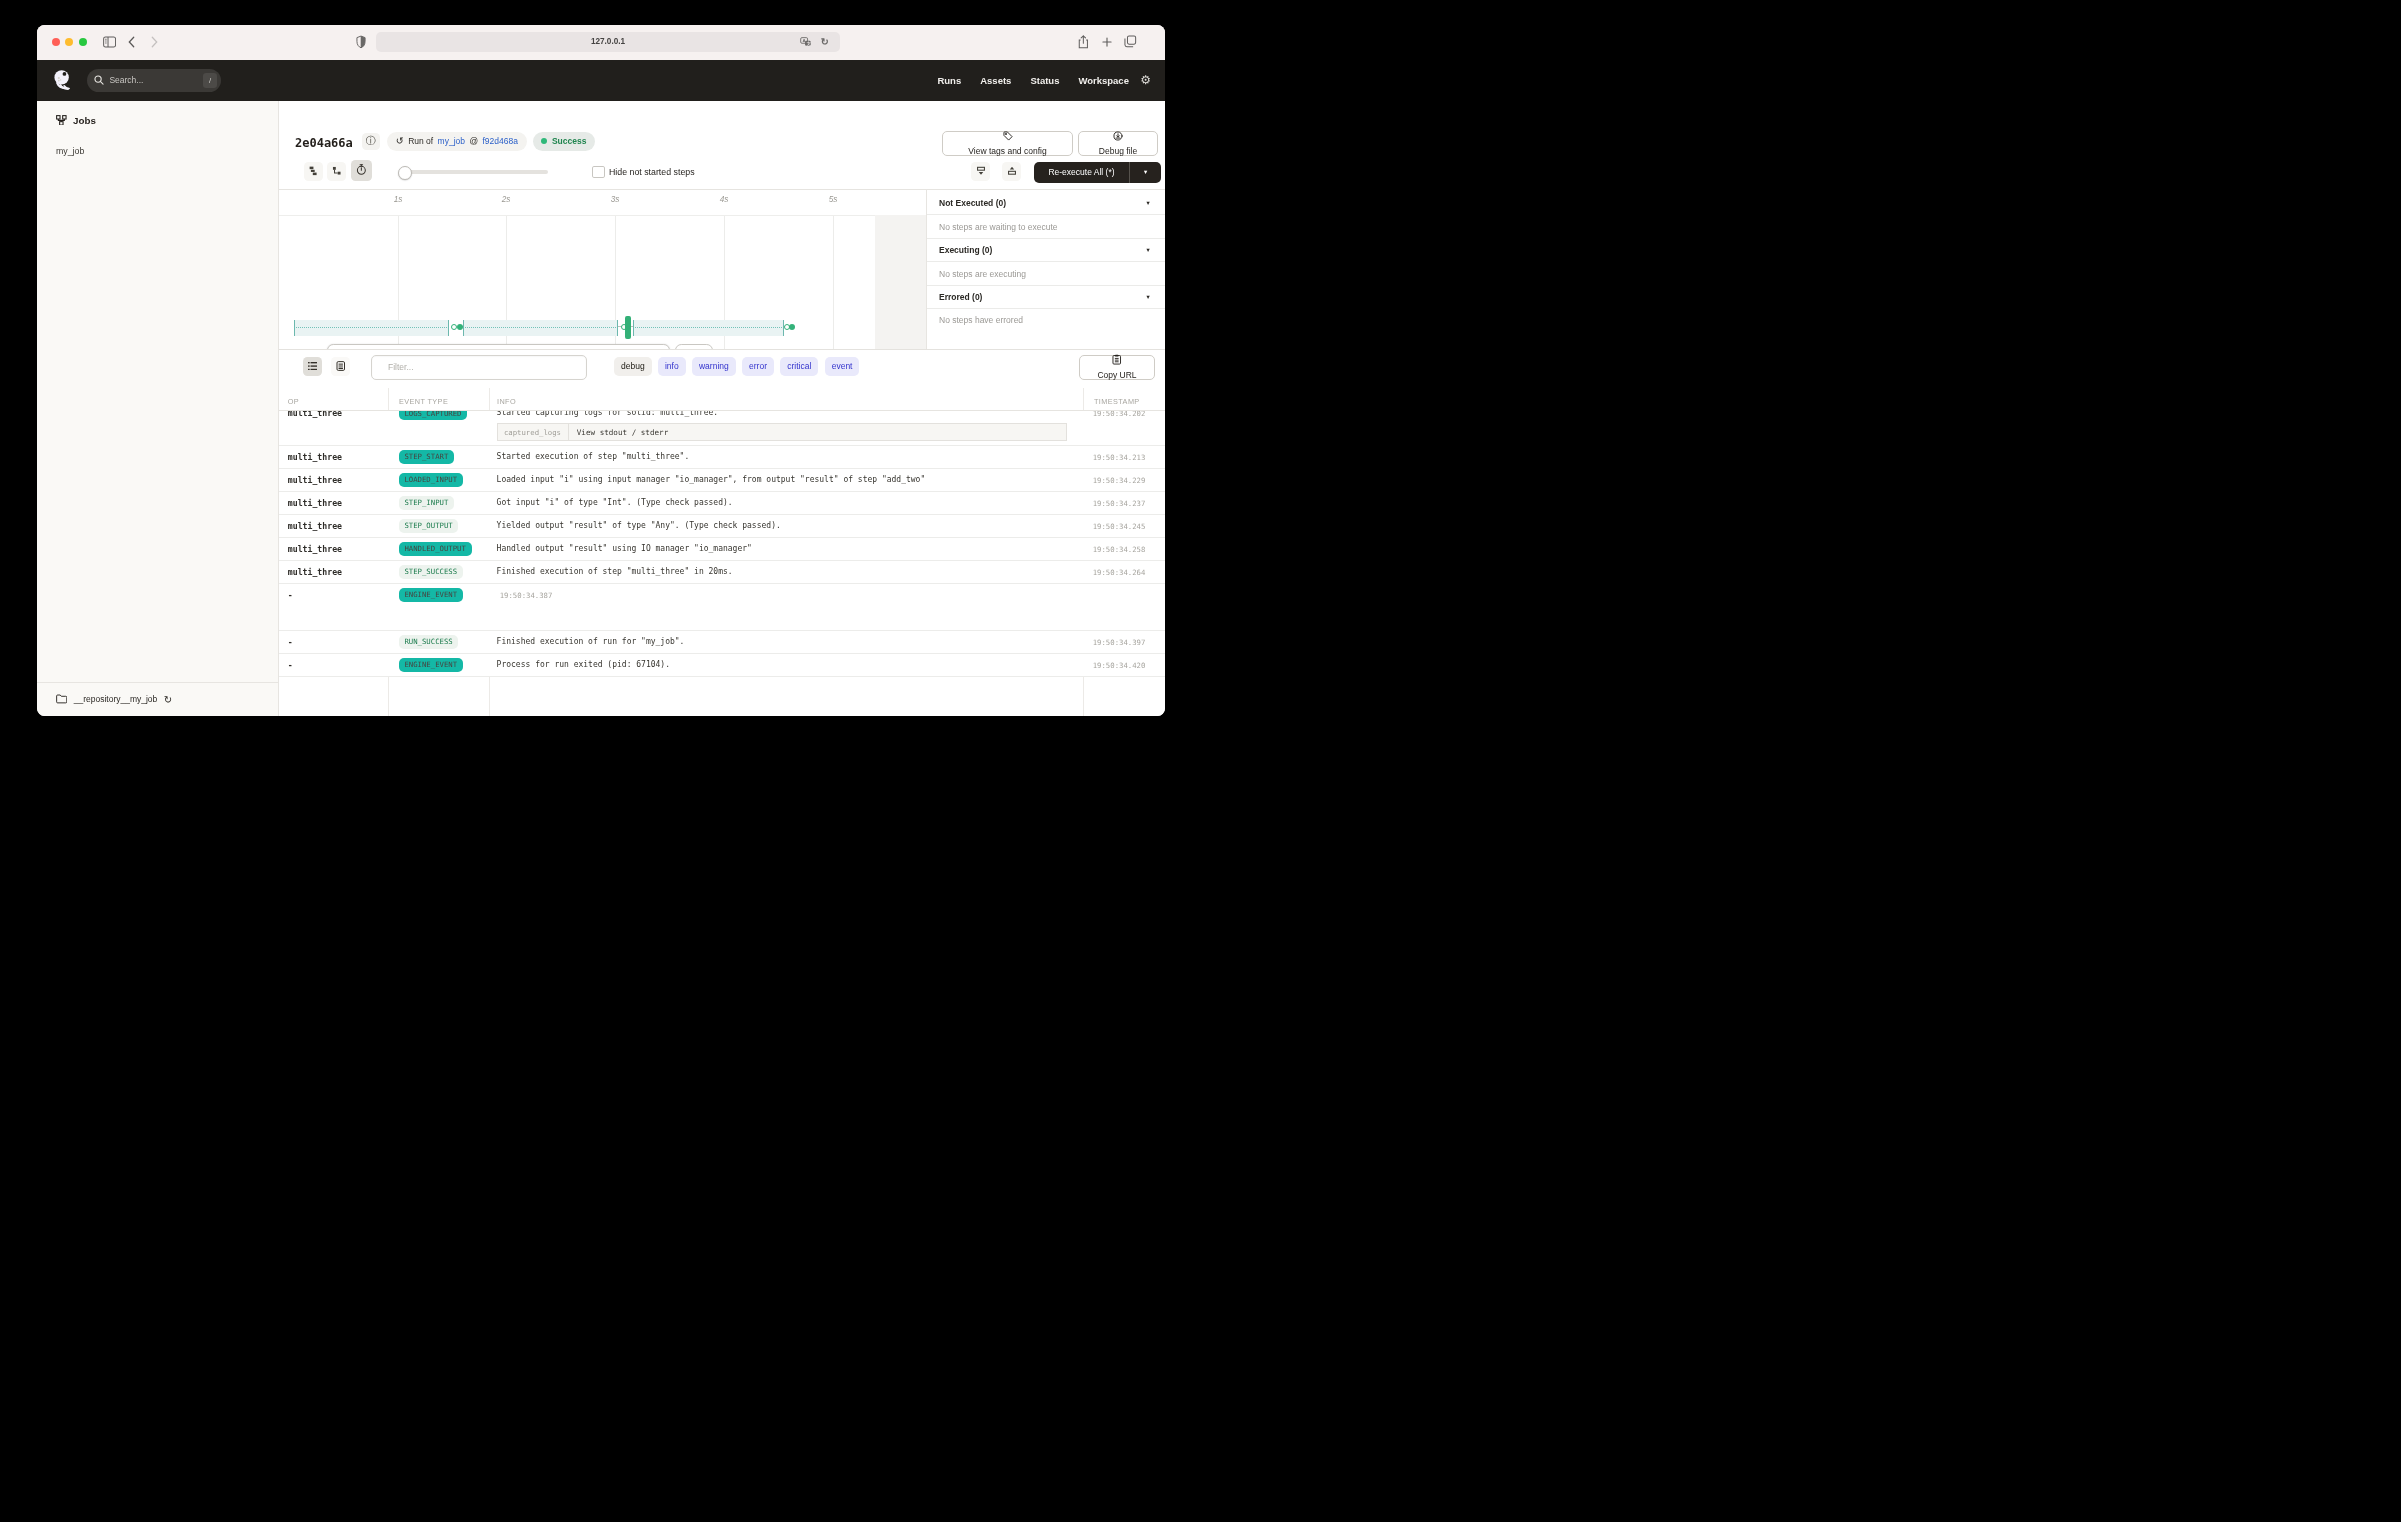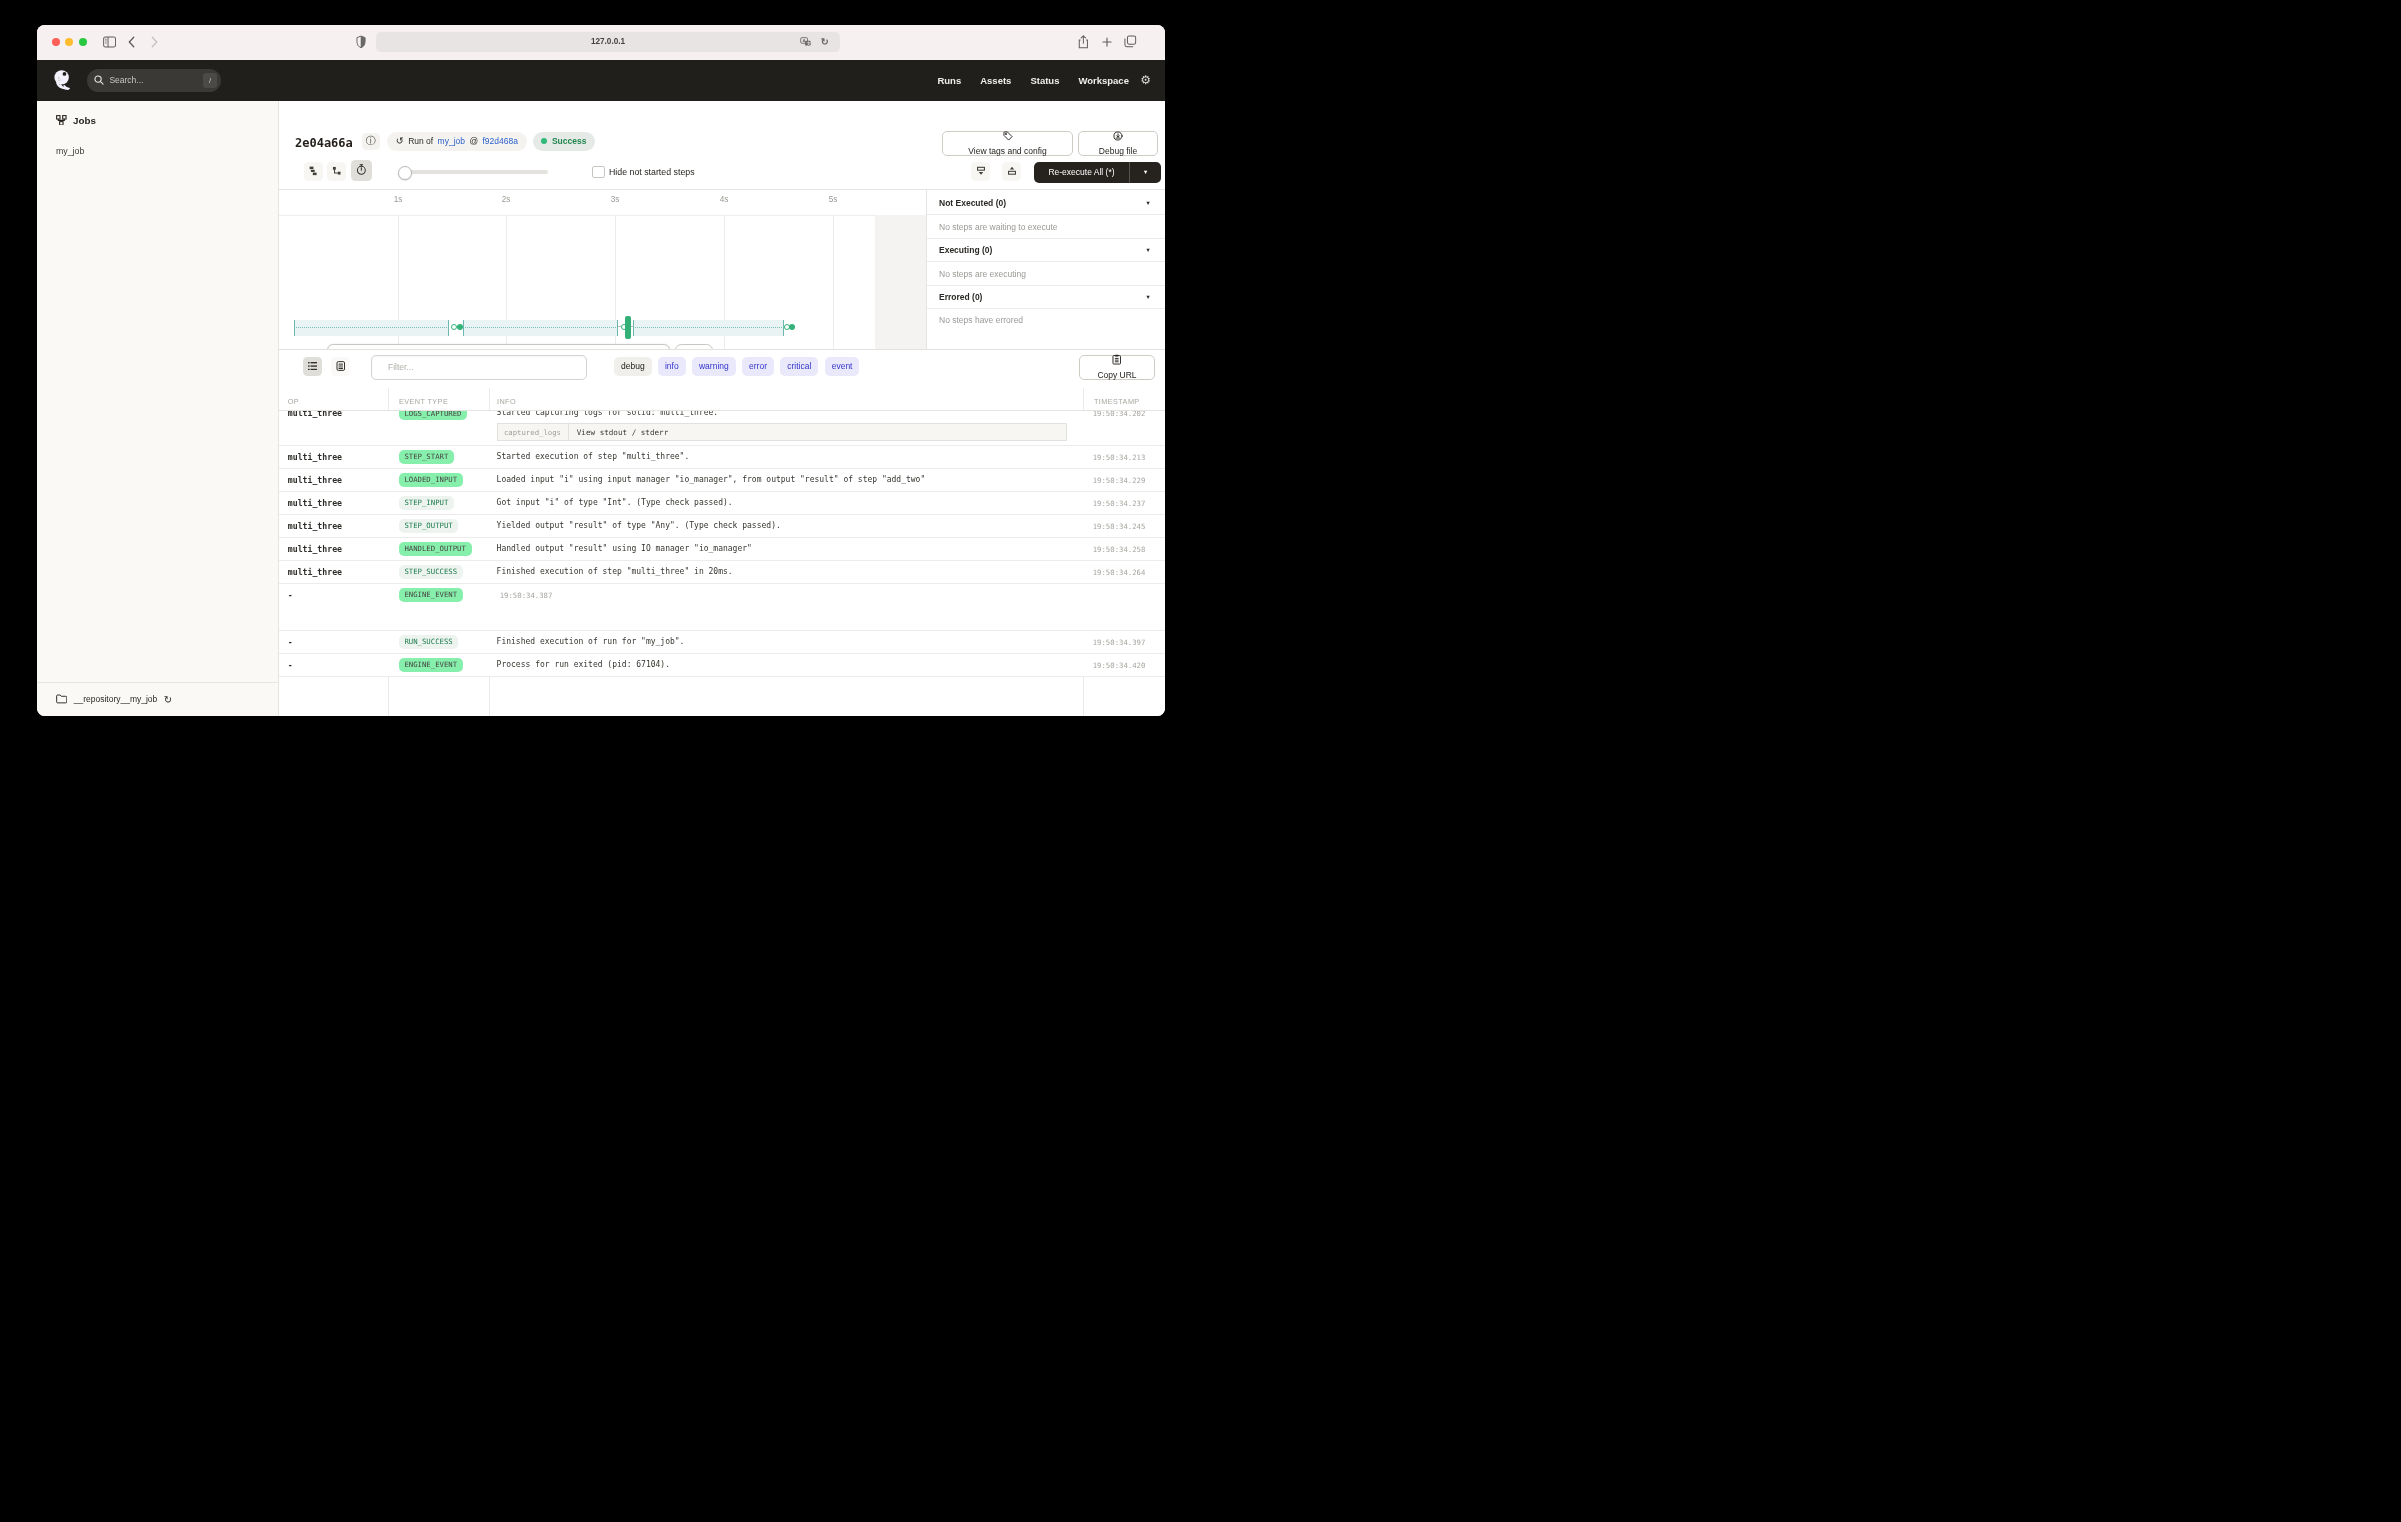--- a/index.html
+++ b/index.html
@@ -39,21 +39,21 @@
   .iconbtn.sel{background:#e0ded9;}
   .divline{position:absolute;left:0;right:0;height:0.6px;background:#e6e4e0;}
   
   .slidertrack{position:absolute;left:120px;top:69px;width:149px;height:4.4px;background:#e4e2de;border-radius:2.5px;}
   .sliderthumb{position:absolute;left:-1.3px;top:-3.8px;width:12px;height:12px;border-radius:50%;background:#fff;border:0.6px solid #bdbbb6;box-shadow:0 0.6px 1.3px rgba(0,0,0,.2);}
   .cb{width:10.7px;height:10.7px;border:1.3px solid #c8c6c1;border-radius:1.9px;background:#fff;display:inline-block;}
   .cblabel{font-size:8.8px;color:#26231f;}
   .darkbtn{position:absolute;background:#26221e;color:#fff;border-radius:5px;display:flex;align-items:center;justify-content:center;font-size:8.5px;cursor:pointer;}
   
   .gantt{position:absolute;left:0;top:88px;width:647px;height:160px;overflow:hidden;}
-  .axislabel{position:absolute;top:6.3px;width:28px;text-align:center;color:#9a9892;font-size:8.2px;}
+  .axislabel{position:absolute;top:6.3px;width:28px;text-align:center;color:#9a9892;font-size:8.2px;font-style:italic;}
   .gridline{position:absolute;top:26px;bottom:0;width:0.6px;background:#ececea;}
   .grayblock{position:absolute;top:26px;bottom:0;background:#f4f3f1;}
   .gspan{position:absolute;top:131px;height:16.4px;background:#e9f3f3;border-left:0.6px solid #6cb8ae;border-right:0.6px solid #6cb8ae;}
   .gspan:after{content:"";position:absolute;left:1.3px;right:1.3px;top:7px;border-top:1.3px dotted #74c2b8;}
   .gconn{position:absolute;top:137px;height:1.9px;background:#c0beba;}
   .mopen{position:absolute;top:135px;width:6.3px;height:6.3px;border-radius:50%;background:#fff;border:1.3px solid #34b27a;box-sizing:border-box;}
   .mdot{position:absolute;top:135px;width:6.3px;height:6.3px;border-radius:50%;background:#34b27a;}
   .mbar{position:absolute;top:127px;width:6.3px;height:23px;border-radius:1.9px;background:#33b077;}
   .subsetinput{position:absolute;left:48px;top:155px;width:341px;height:24px;border:0.6px solid #c9c7c2;border-radius:6.3px;background:#fff;box-shadow:0 0.6px 1.9px rgba(0,0,0,.12);display:flex;align-items:center;}
   .layersbtn{position:absolute;left:396px;top:155px;width:36px;height:24px;border:0.6px solid #c9c7c2;border-radius:6.3px;background:#fff;display:flex;align-items:center;justify-content:center;gap:5px;color:#35322d;cursor:pointer;}
@@ -72,21 +72,21 @@
   .chip.blue{background:#e9e9fb;color:#3434cd;}
   .colhead{position:absolute;top:47px;font-size:7.3px;letter-spacing:0.4px;color:#a8a6a0;}
   .coldiv{position:absolute;top:38px;bottom:0;width:0.6px;background:#eceae7;}
   .lrows{position:absolute;left:0;top:61px;right:0;bottom:0;overflow:hidden;}
   .lrow{display:flex;border-bottom:0.6px solid #ececea;box-sizing:border-box;background:#fff;}
   .c-op{width:109px;box-sizing:border-box;padding:6.3px 0 0 8.8px;font-size:8.2px;font-weight:700;color:#2e2c28;flex:none;}
   .c-type{width:101px;box-sizing:border-box;padding:4.4px 0 0 10.7px;flex:none;}
   .c-info{flex:1;box-sizing:border-box;padding:6.3px 6.3px 0 7.6px;font-size:8px;color:#37352f;}
   .c-ts{width:83px;box-sizing:border-box;padding:7px 0 0 10.7px;font-size:7.3px;color:#a6a49e;flex:none;}
   .tag{display:inline-block;padding:2.5px 5.7px;border-radius:5px;font-size:7.3px;white-space:nowrap;}
-  .tag.neutral{background:#86efac;color:#474440;}
+  .tag.neutral{background:#14b8a6;color:#474440;}
   .tag.success{background:#edf3ee;color:#1c7c4d;}
   .subtbl{display:flex;border:0.6px solid #e3e1dd;background:#f7f6f3;margin:5.7px 8.8px 6.3px 0;align-items:stretch;}
   .subl{width:71px;border-right:0.6px solid #e3e1dd;color:#9f9d97;padding:3.8px 6.3px;font-size:7.3px;box-sizing:border-box;flex:none;}
   .subv{padding:3.8px 8.2px;color:#3a3833;font-size:7.6px;}
   .copybtn{position:absolute;right:10px;top:5px;width:74px;height:23px;}
   svg{display:block;}
 </style>
 </head>
 <body>
 

